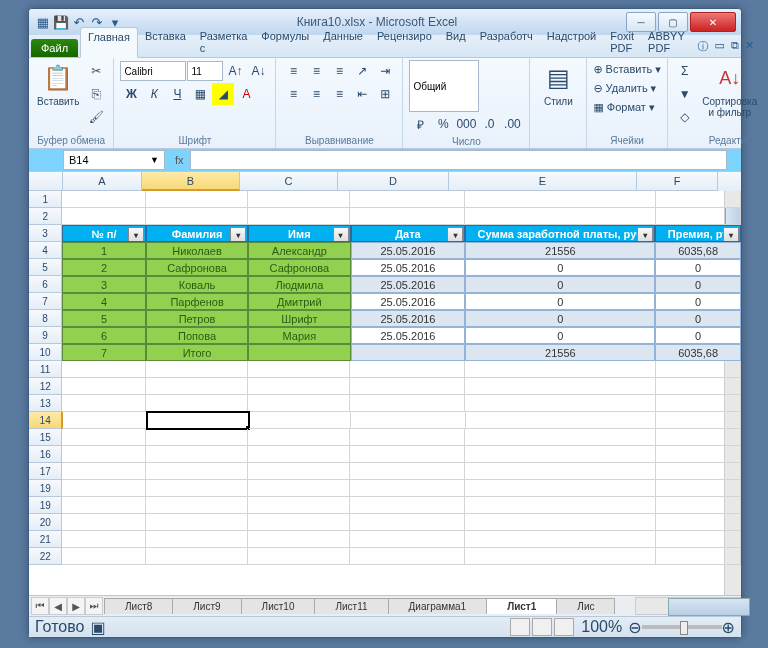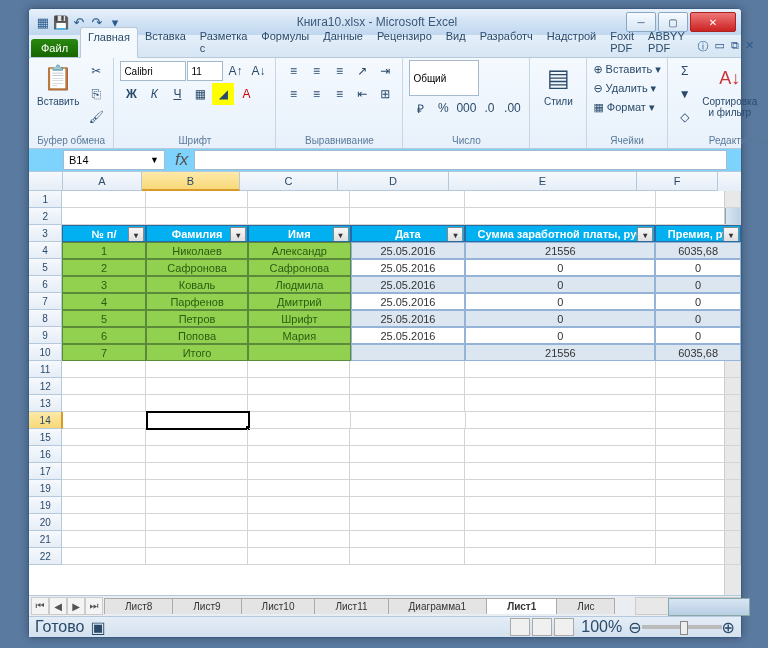--- a/index.html
+++ b/index.html
@@ -24,26 +24,26 @@
 .group-label{font-size:10px;color:#5a7a9a;text-align:center;padding:1px 0 2px}
 .group-body{flex:1;display:flex;align-items:flex-start;gap:4px}
 .bigbtn{display:flex;flex-direction:column;align-items:center;gap:2px;padding:2px;color:#2a4a6a;font-size:10px;min-width:40px}
 .bigbtn .ico{width:32px;height:32px;display:flex;align-items:center;justify-content:center;font-size:24px}
 .col{display:flex;flex-direction:column;gap:1px}
 .row{display:flex;gap:1px;align-items:center}
 .smbtn{width:20px;height:20px;display:flex;align-items:center;justify-content:center;font-size:12px;color:#2a4a6a;border:1px solid transparent}
 .smbtn.bold{font-weight:bold}
 .fontbox{width:58px;height:18px;border:1px solid #a5b9cd;background:#fff;font-size:10px;padding:0 3px;display:flex;align-items:center}
 .sizebox{width:28px;height:18px;border:1px solid #a5b9cd;background:#fff;font-size:10px;padding:0 3px;display:flex;align-items:center}
-.combo{height:18px;border:1px solid #a5b9cd;background:#fff;font-size:10px;padding:8px 3px;display:flex;align-items:center}
+.combo{height:18px;border:1px solid #a5b9cd;background:#fff;font-size:10px;padding:16px 3px;display:flex;align-items:center}
 .cellrow{font-size:11px;color:#2a4a6a;display:flex;align-items:center;gap:3px;height:18px}
 
 .fbar{height:22px;border-bottom:1px solid #b6c9dc;display:flex;align-items:center;background:#7dd3fc}
 .namebox{width:90px;height:18px;margin:0 4px 0 34px;border:1px solid #a5b9cd;background:#fff;font-size:11px;display:flex;align-items:center;padding:0 5px;justify-content:space-between}
-.fx{font-style:italic;color:#555;margin:0 6px;font-size:17px}
+.fx{color:#555;margin:0 6px;font-size:11px}
 .finput{flex:1;height:18px;border:1px solid #a5b9cd;background:#fff;margin-right:14px}
 
 .grid-wrap{flex:1;display:flex;flex-direction:column;overflow:hidden;background:#fff}
 .colhdrs{display:flex;height:19px;background:linear-gradient(#f6f9fd,#e5edf6)}
 .corner{width:33px;border-right:1px solid #b6c9dc;border-bottom:1px solid #b6c9dc;background:linear-gradient(#f6f9fd,#e5edf6)}
 .colhdr{border-right:1px solid #b6c9dc;border-bottom:1px solid #b6c9dc;display:flex;align-items:center;justify-content:center;font-size:11px;color:#2a4a6a}
 .colhdr.sel{background:linear-gradient(#fde9a9,#f8d978);border-bottom:2px solid #d89a2a}
 .gridbody{flex:1;overflow:hidden;position:relative}
 .grow{display:flex;height:17px}
 .rowhdr{width:33px;border-right:1px solid #b6c9dc;border-bottom:1px solid #b6c9dc;background:linear-gradient(#f6f9fd,#e5edf6);display:flex;align-items:center;justify-content:center;font-size:10px;color:#2a4a6a}

